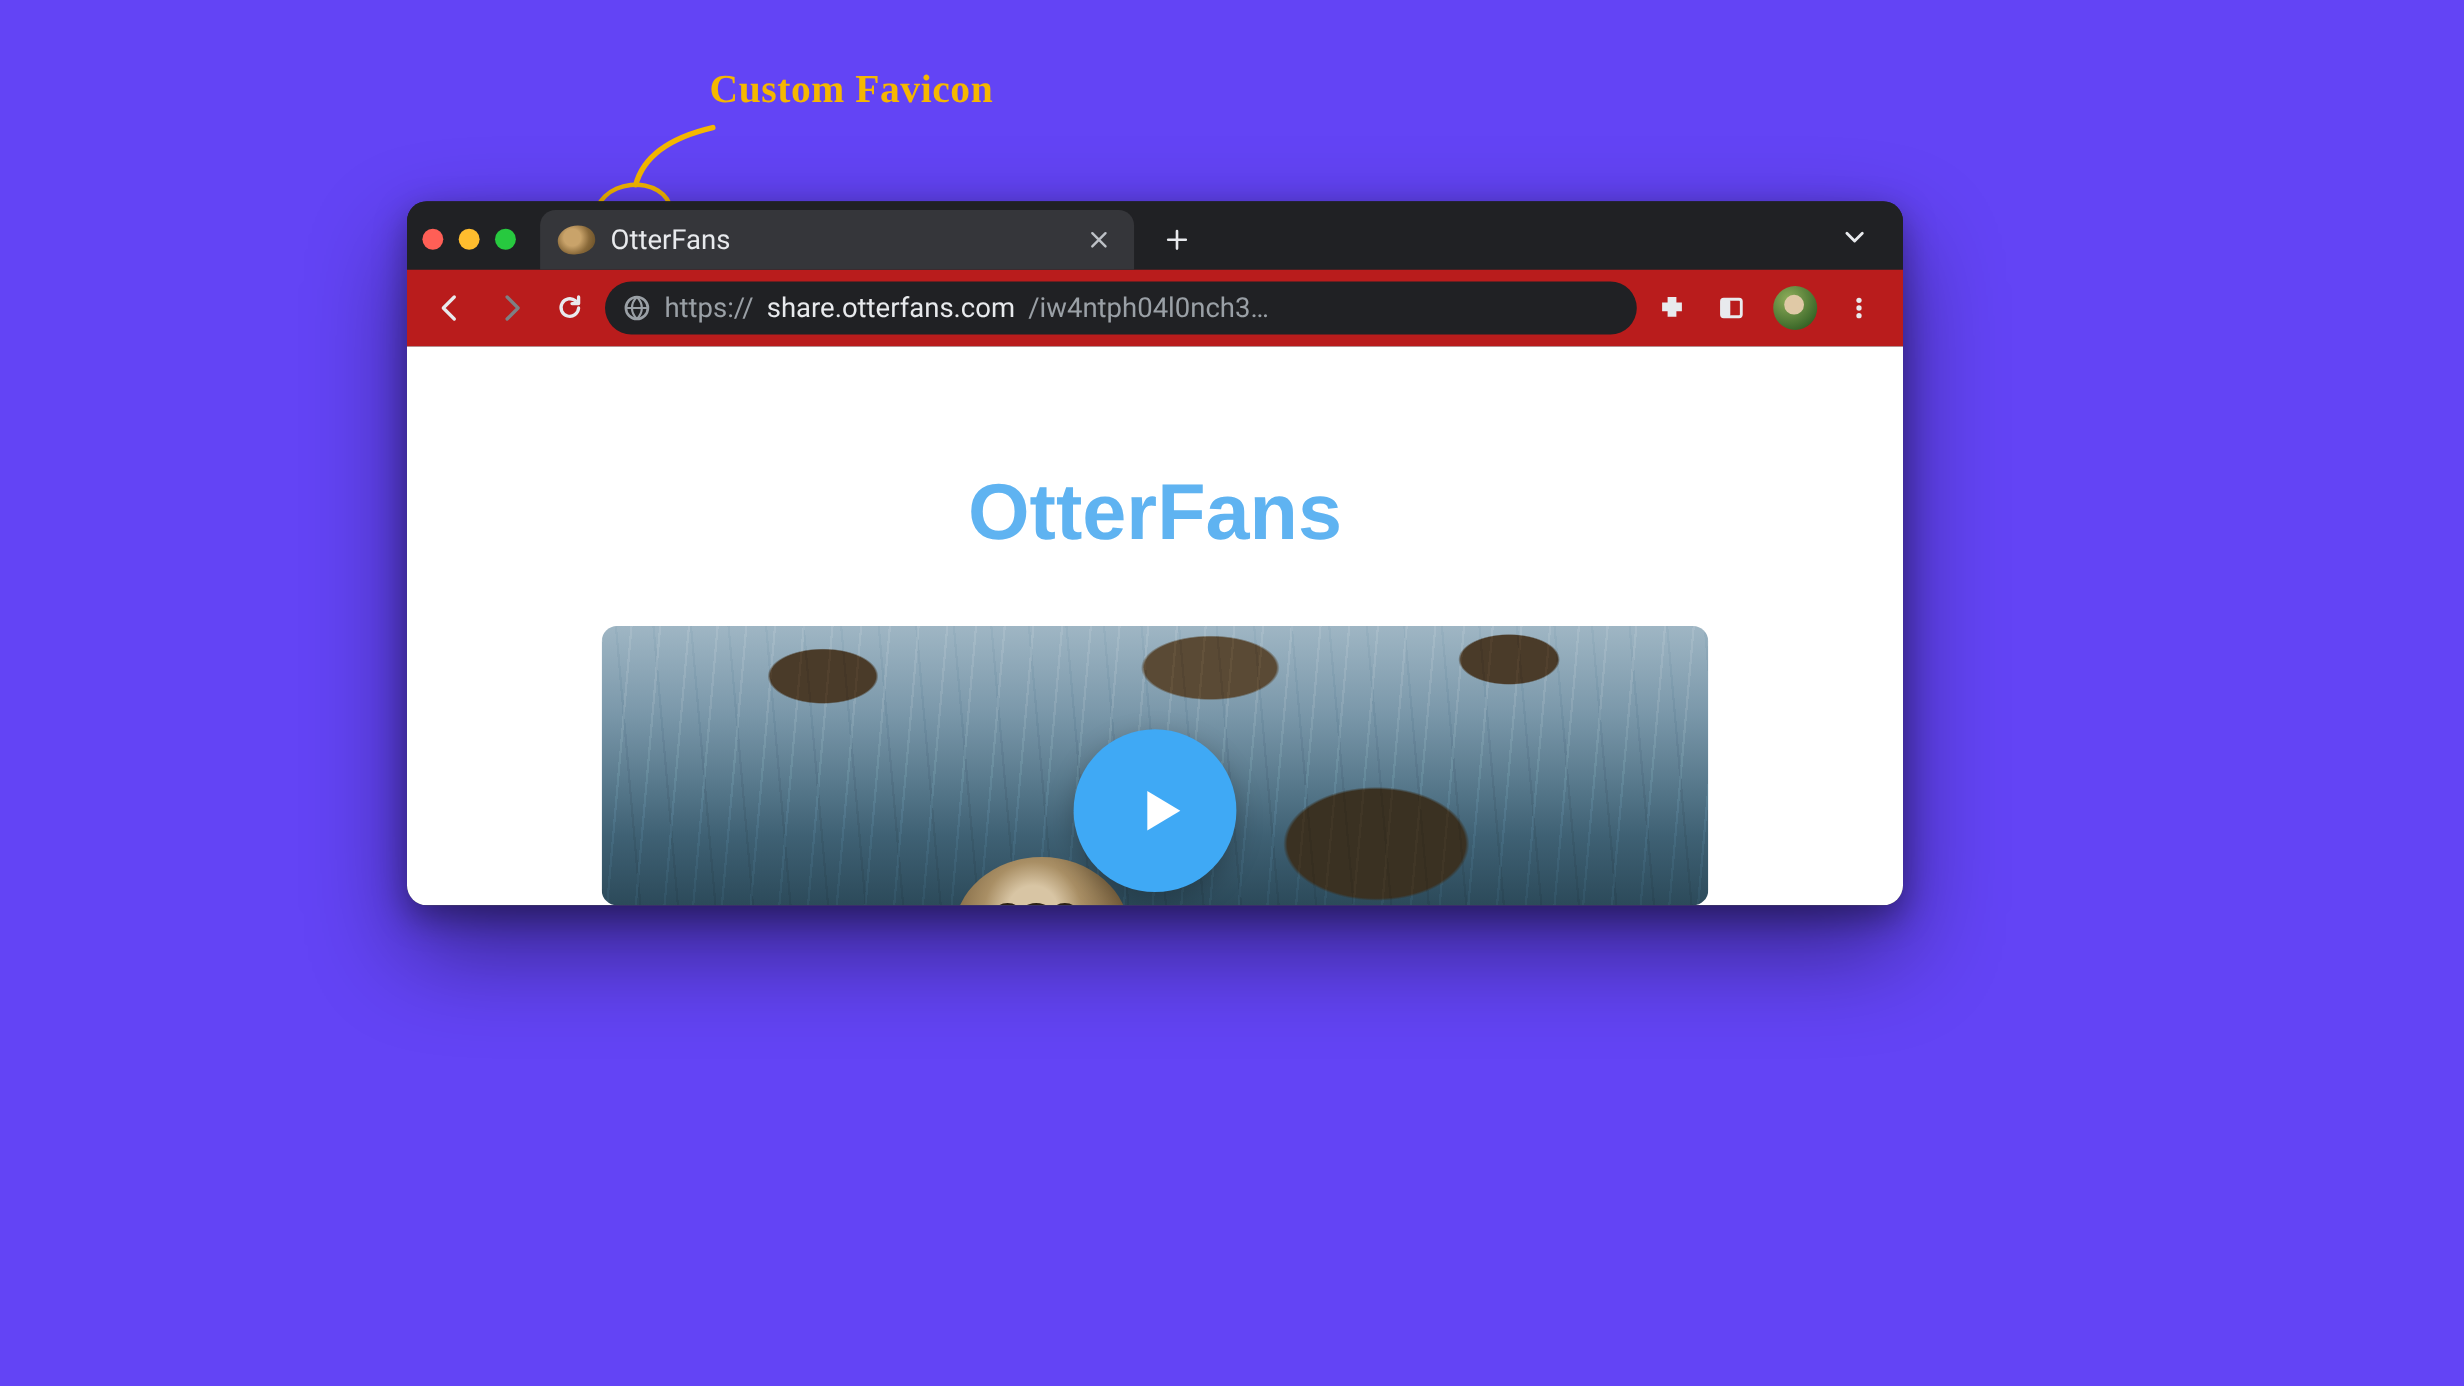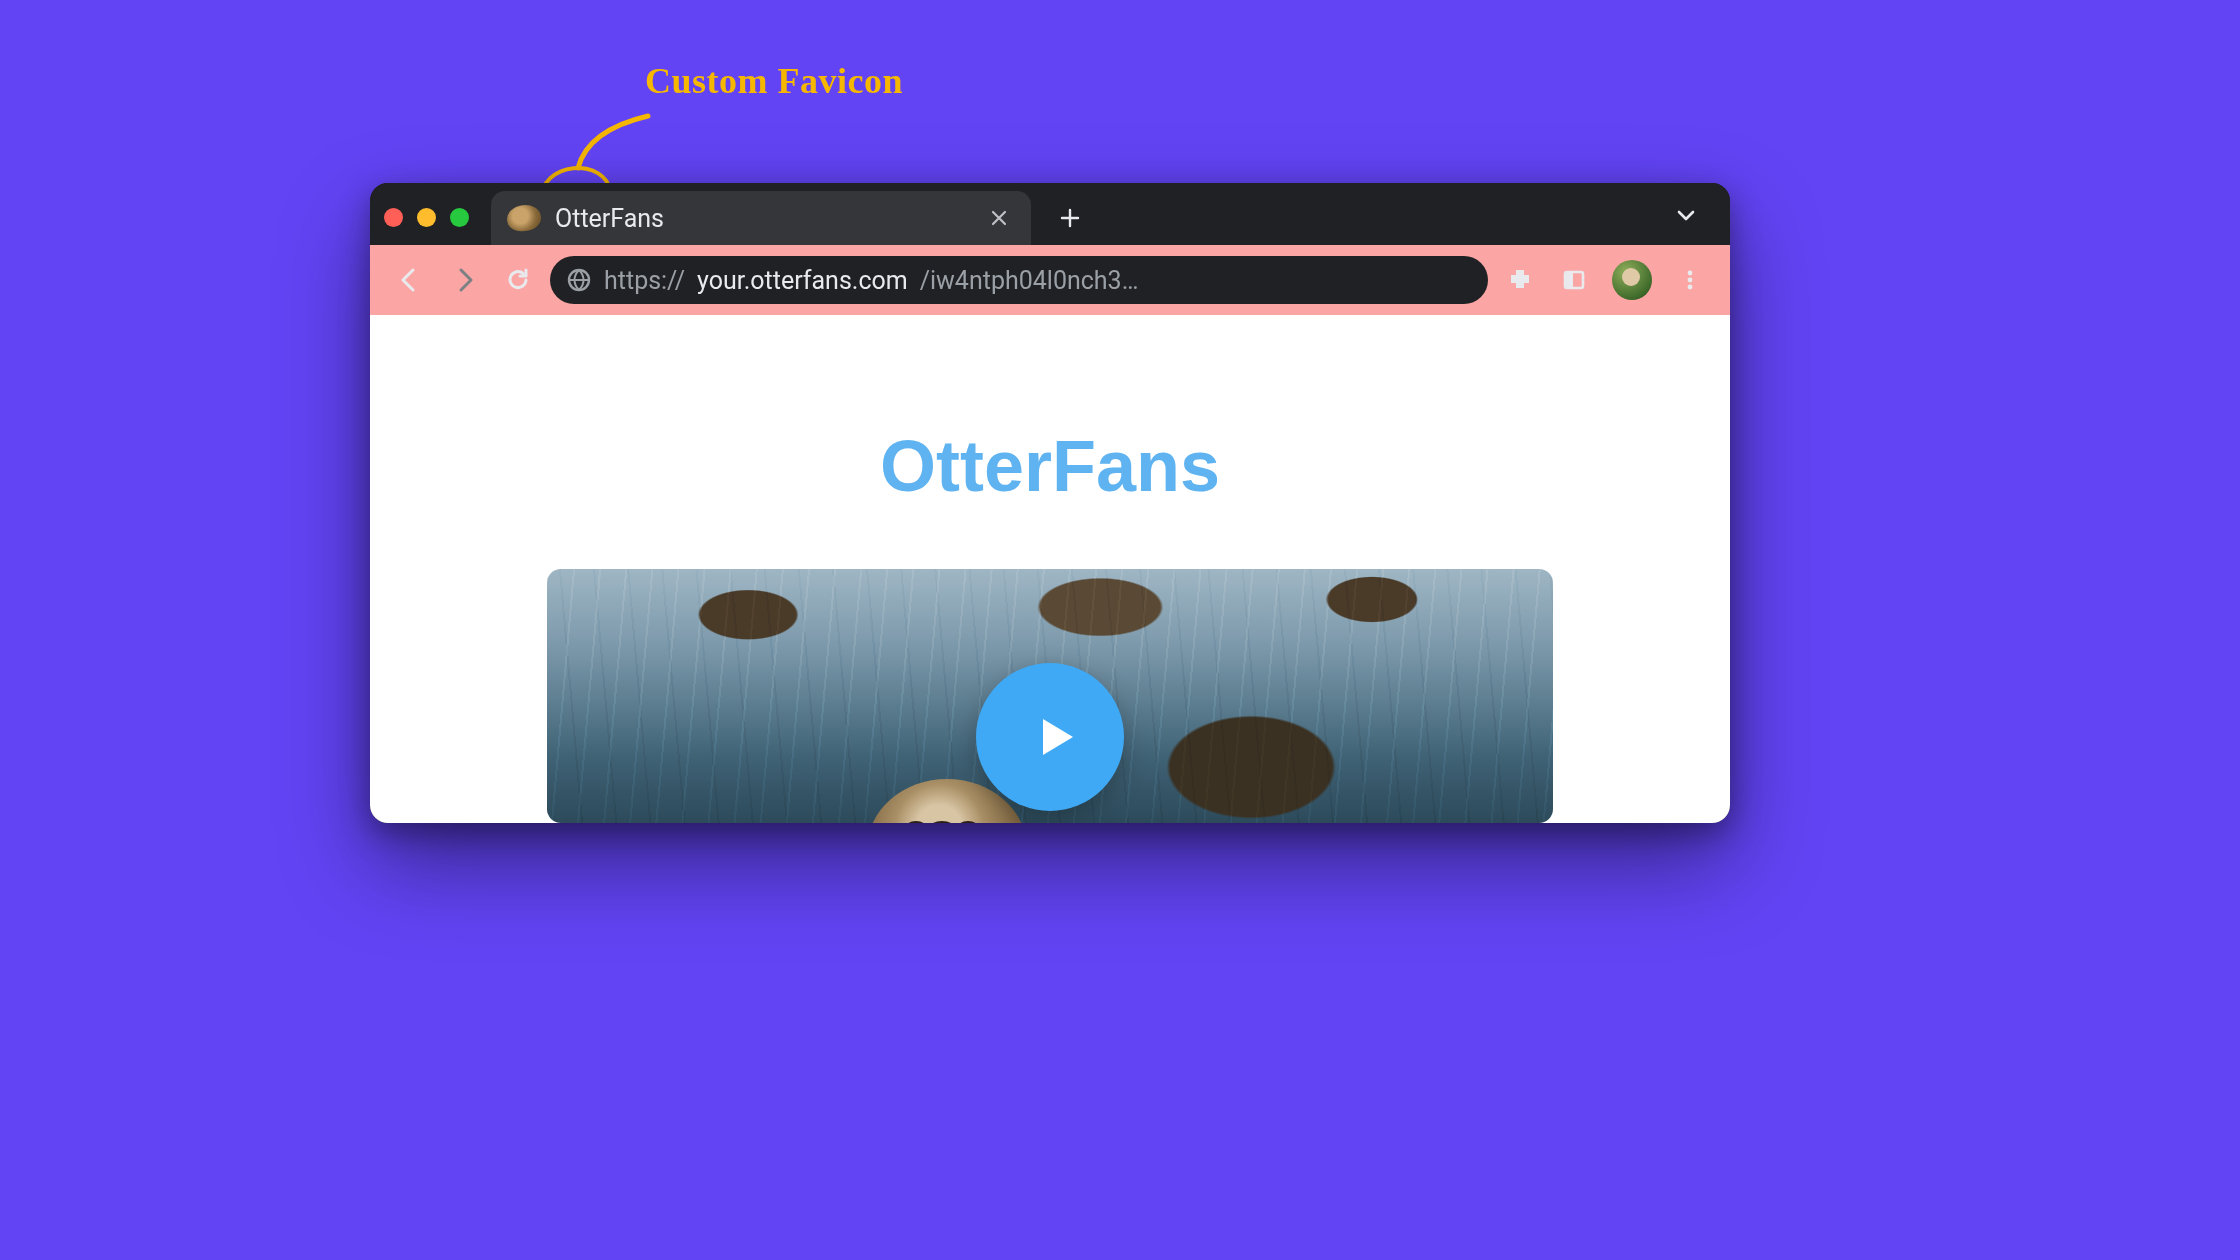--- a/index.html
+++ b/index.html
@@ -107,21 +107,21 @@
   }
   .tab-chevron {
     position: absolute; right: 28px; top: 16px;
     width: 32px; height:32px;
     display:flex; align-items:center; justify-content:center;
   }
 
   
   .toolbar {
     height: 70px;
-    background: #fca5a5;
+    background: #b91c1c;
     display:flex;
     align-items:center;
     gap: 10px;
     padding: 0 18px;
   }
   .tbtn {
     width: 44px; height:44px;
     display:flex; align-items:center; justify-content:center;
     color:#e8eaed;
     border-radius: 50%;
@@ -316,21 +316,21 @@
     </div>
 
     <div class="omnibox">
       <span class="globe">
         <svg width="26" height="26" viewBox="0 0 26 26">
             <circle cx="13" cy="13" r="10" stroke="currentColor" stroke-width="2.4" fill="none"></circle>
             <path d="M3 13 H23 M13 3 C7 9 7 17 13 23 M13 3 C19 9 19 17 13 23" stroke="currentColor" stroke-width="2" fill="none"></path>
           </svg>
       </span>
       <span>https://</span>
-        <span class="url-main">your.otterfans.com</span>
+        <span class="url-main">share.otterfans.com</span>
         <span>/iw4ntph04l0nch3…</span>
     </div>
 
     <div class="tbtn">
       <svg width="26" height="26" viewBox="0 0 26 26">
           <path d="M9 3h8v5h5v8h-5v5H9v-5H4v-8h5z" fill="currentColor"></path>
         </svg>
     </div>
     <div class="tbtn">
       <svg width="24" height="24" viewBox="0 0 24 24">

